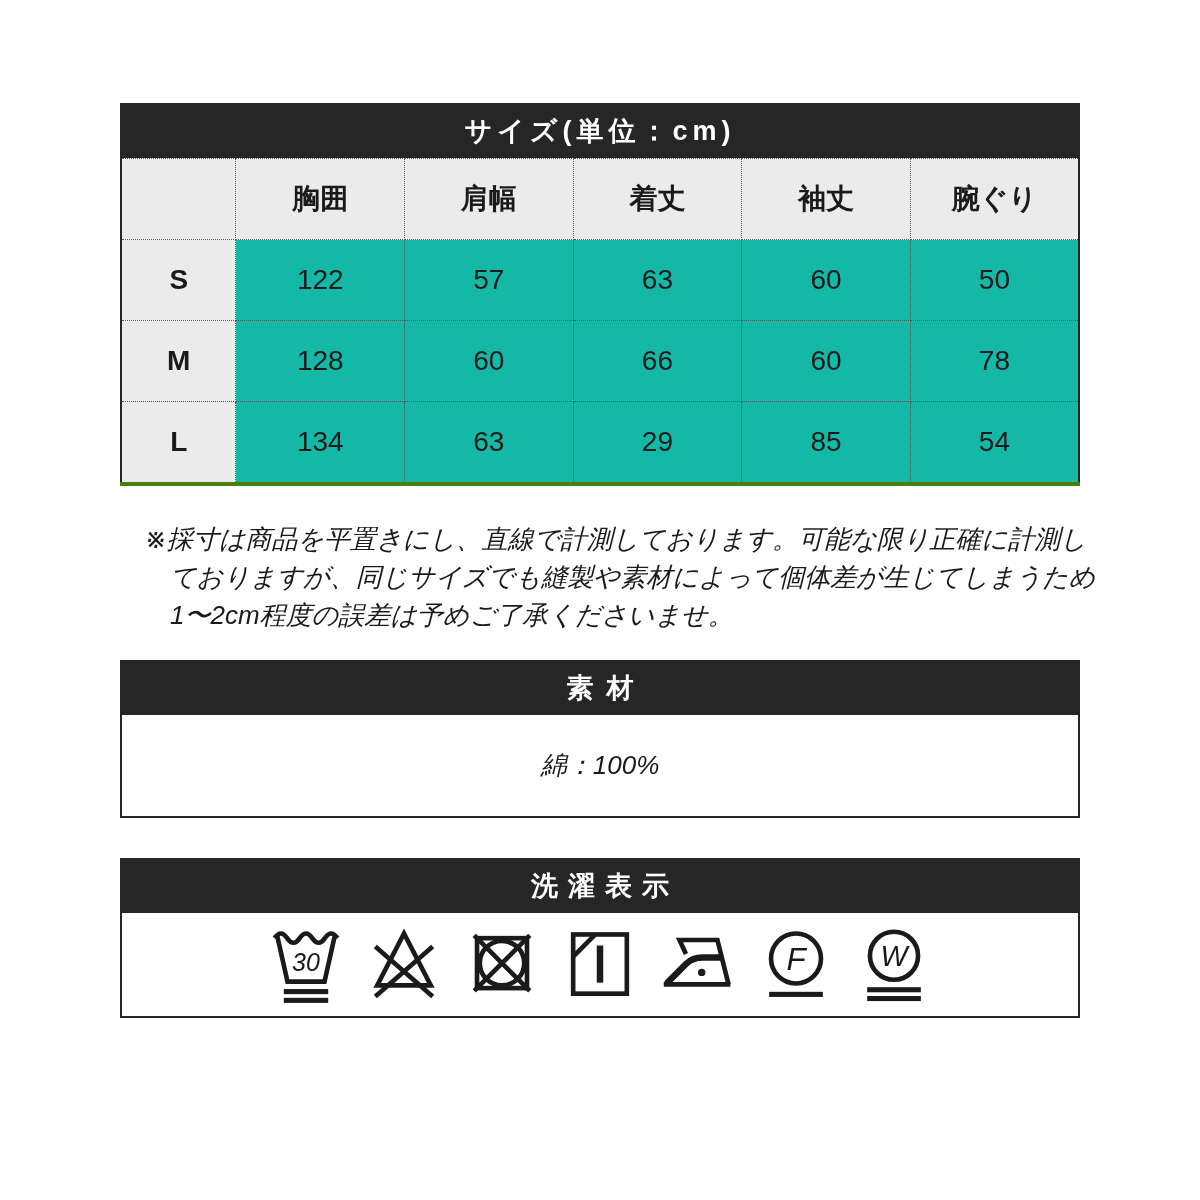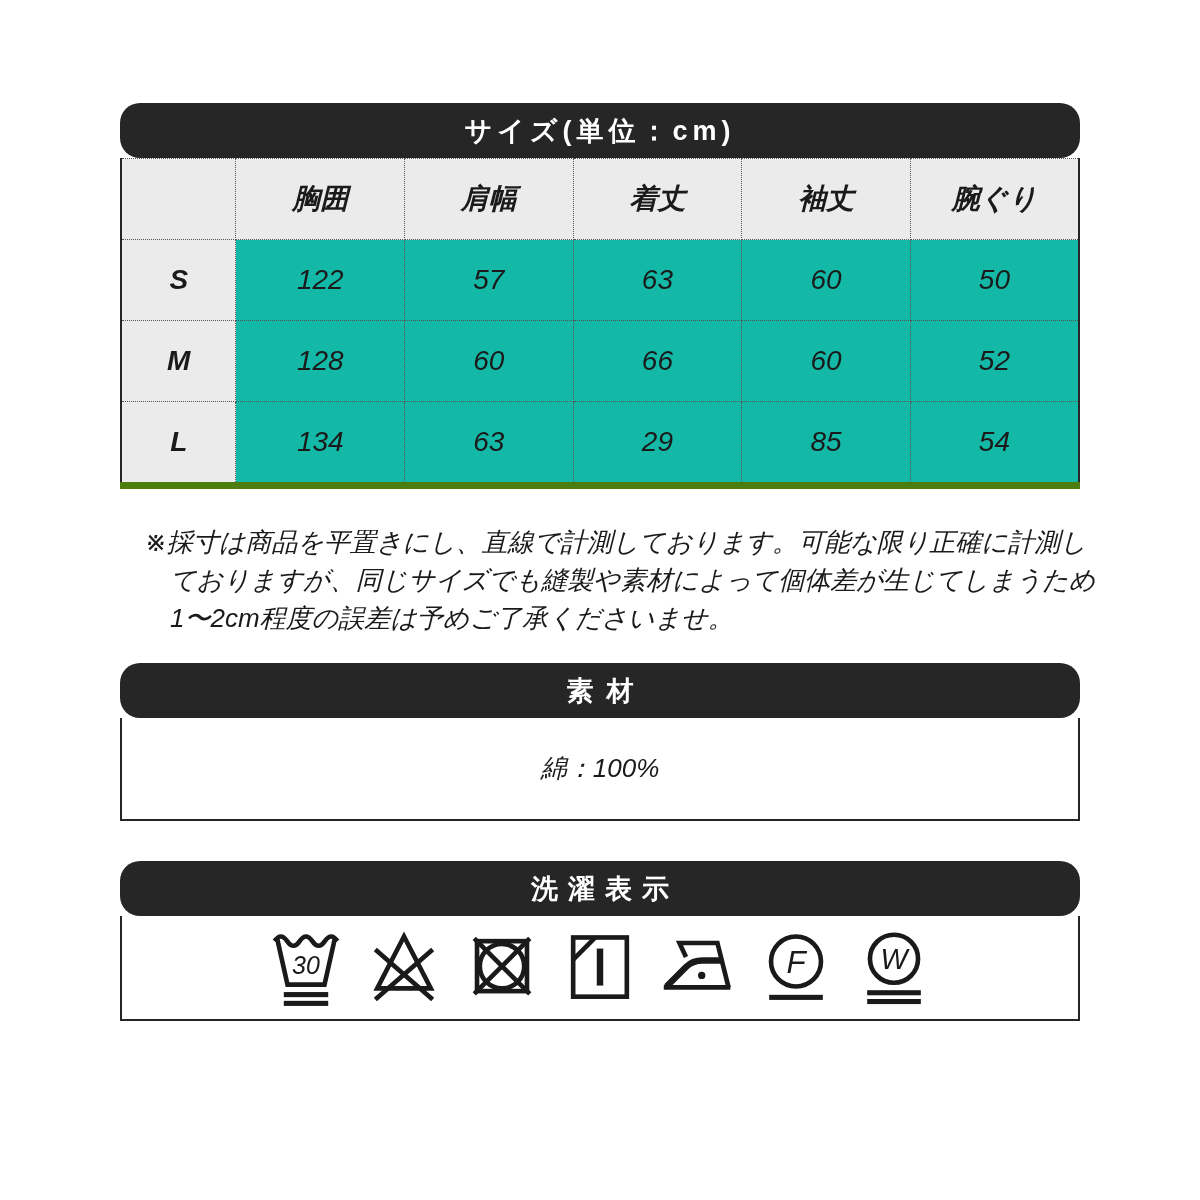--- a/index.html
+++ b/index.html
@@ -21,35 +21,33 @@
   
   .bar {
     height: 55px;
     background: #262626;
     color: #ffffff;
     display: flex;
     align-items: center;
     justify-content: center;
     font-weight: bold;
     font-size: 27px;
-    border-radius: 20px;
   }
   .bar.size-bar  { letter-spacing: 5px; }
   .bar.mat-bar   { letter-spacing: 13px; text-indent: 13px; }
   .bar.care-bar  { letter-spacing: 10px; text-indent: 10px; margin-top: 40px; }
 
   
   table.size-table {
     width: 100%;
     border-collapse: collapse;
     table-layout: fixed;
     border-left: 2px solid #262626;
     border-right: 2px solid #262626;
-    border-bottom: 7px solid #4d7c0f;
-    font-style: italic;
+    border-bottom: 4px solid #4d7c0f;
   }
   .size-table th, .size-table td {
     border: 1px dotted #555;
     text-align: center;
     vertical-align: middle;
     height: 80px;
     font-size: 28px;
     padding: 0;
   }
   .size-table thead th {
@@ -154,21 +152,21 @@
         <td>63</td>
         <td>60</td>
         <td>50</td>
       </tr>
       <tr>
         <th>M</th>
         <td>128</td>
         <td>60</td>
         <td>66</td>
         <td>60</td>
-        <td>52</td>
+        <td>78</td>
       </tr>
       <tr>
         <th>L</th>
         <td>134</td>
         <td>63</td>
         <td>29</td>
         <td>85</td>
         <td>54</td>
       </tr>
     </tbody>

